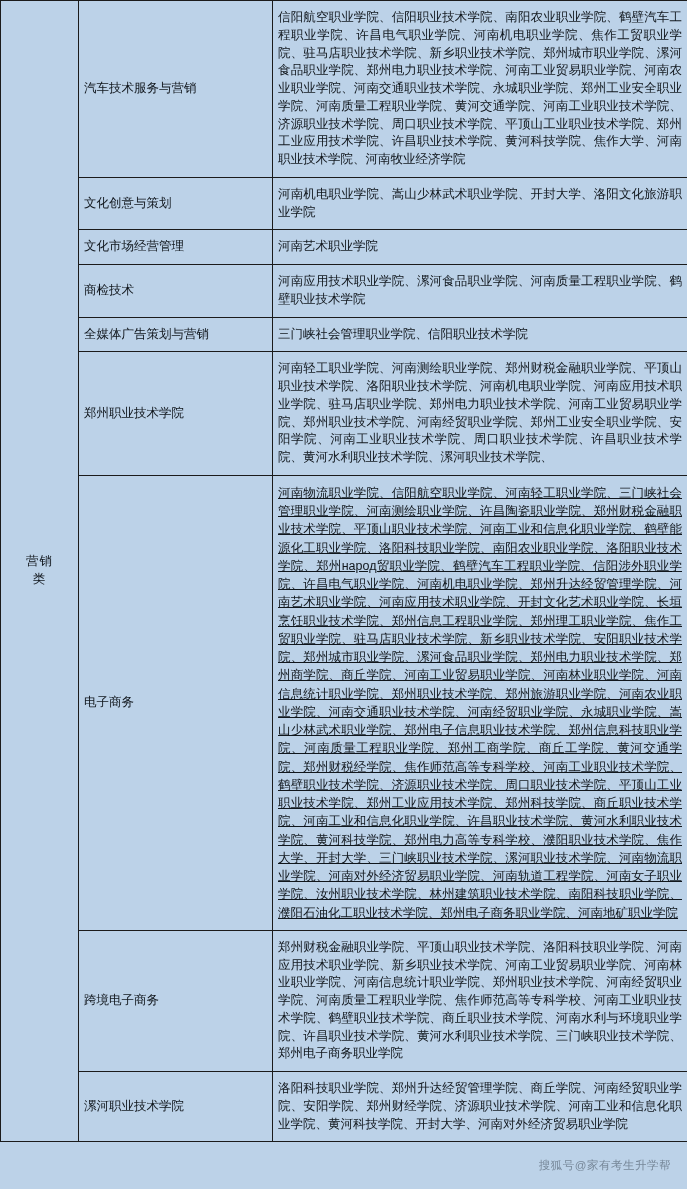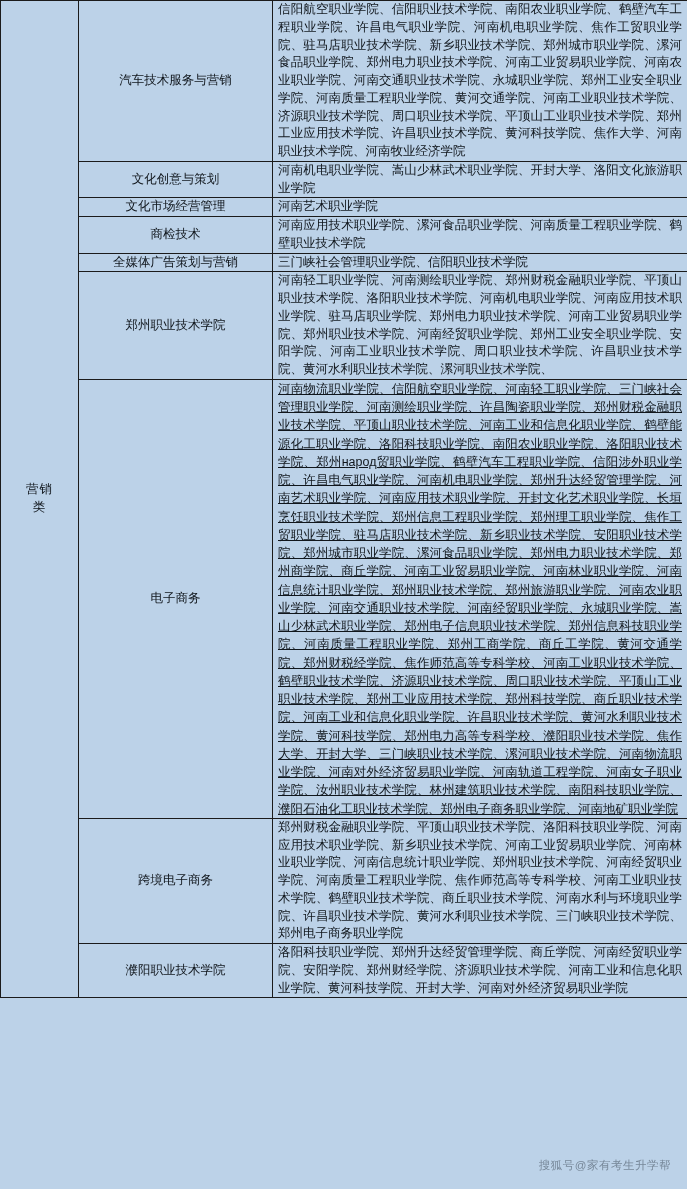--- a/index.html
+++ b/index.html
@@ -22,21 +22,21 @@
   }
   table.major-table {
     border-collapse: collapse;
     width: 687px;
     table-layout: fixed;
     background: #bcd2e8;
   }
   table.major-table td {
     border: 1px solid #1b1b1b;
     vertical-align: middle;
-    padding: 0 5px;
+    padding: 8px 5px;
     color: #10161c;
     font-size: 12.5px;
     line-height: 1.42;
     box-sizing: border-box;
     word-break: break-all;
   }
   td.cat-cell {
     width: 78px;
     text-align: center;
     vertical-align: middle;
@@ -51,21 +51,20 @@
     width: 40px;
     margin: 0 auto;
     word-break: break-all;
   }
   td.major-cell {
     width: 194px;
     font-size: 13px;
     padding-left: 7px;
     padding-right: 4px;
     vertical-align: middle;
-    text-align: center;
   }
   td.schools-cell {
     width: 415px;
     text-align: justify;
     text-justify: inter-ideograph;
     font-size: 12.5px;
     padding: 4px 6px 4px 6px;
     vertical-align: middle;
   }
   tr.row-tall td.schools-cell { line-height: 1.46; text-decoration: underline; }
@@ -125,20 +124,20 @@
       </tr>
       <tr class="row-tall">
         <td class="major-cell">电子商务</td>
         <td class="schools-cell">河南物流职业学院、信阳航空职业学院、河南轻工职业学院、三门峡社会管理职业学院、河南测绘职业学院、许昌陶瓷职业学院、郑州财税金融职业技术学院、平顶山职业技术学院、河南工业和信息化职业学院、鹤壁能源化工职业学院、洛阳科技职业学院、南阳农业职业学院、洛阳职业技术学院、郑州народ贸职业学院、鹤壁汽车工程职业学院、信阳涉外职业学院、许昌电气职业学院、河南机电职业学院、郑州升达经贸管理学院、河南艺术职业学院、河南应用技术职业学院、开封文化艺术职业学院、长垣烹饪职业技术学院、郑州信息工程职业学院、郑州理工职业学院、焦作工贸职业学院、驻马店职业技术学院、新乡职业技术学院、安阳职业技术学院、郑州城市职业学院、漯河食品职业学院、郑州电力职业技术学院、郑州商学院、商丘学院、河南工业贸易职业学院、河南林业职业学院、河南信息统计职业学院、郑州职业技术学院、郑州旅游职业学院、河南农业职业学院、河南交通职业技术学院、河南经贸职业学院、永城职业学院、嵩山少林武术职业学院、郑州电子信息职业技术学院、郑州信息科技职业学院、河南质量工程职业学院、郑州工商学院、商丘工学院、黄河交通学院、郑州财税经学院、焦作师范高等专科学校、河南工业职业技术学院、鹤壁职业技术学院、济源职业技术学院、周口职业技术学院、平顶山工业职业技术学院、郑州工业应用技术学院、郑州科技学院、商丘职业技术学院、河南工业和信息化职业学院、许昌职业技术学院、黄河水利职业技术学院、黄河科技学院、郑州电力高等专科学校、濮阳职业技术学院、焦作大学、开封大学、三门峡职业技术学院、漯河职业技术学院、河南物流职业学院、河南对外经济贸易职业学院、河南轨道工程学院、河南女子职业学院、汝州职业技术学院、林州建筑职业技术学院、南阳科技职业学院、濮阳石油化工职业技术学院、郑州电子商务职业学院、河南地矿职业学院</td>
       </tr>
       <tr>
         <td class="major-cell">跨境电子商务</td>
         <td class="schools-cell">郑州财税金融职业学院、平顶山职业技术学院、洛阳科技职业学院、河南应用技术职业学院、新乡职业技术学院、河南工业贸易职业学院、河南林业职业学院、河南信息统计职业学院、郑州职业技术学院、河南经贸职业学院、河南质量工程职业学院、焦作师范高等专科学校、河南工业职业技术学院、鹤壁职业技术学院、商丘职业技术学院、河南水利与环境职业学院、许昌职业技术学院、黄河水利职业技术学院、三门峡职业技术学院、郑州电子商务职业学院</td>
       </tr>
       <tr>
-        <td class="major-cell">濮阳职业技术学院</td>
+        <td class="major-cell">漯河职业技术学院</td>
         <td class="schools-cell">洛阳科技职业学院、郑州升达经贸管理学院、商丘学院、河南经贸职业学院、安阳学院、郑州财经学院、济源职业技术学院、河南工业和信息化职业学院、黄河科技学院、开封大学、河南对外经济贸易职业学院</td>
       </tr>
     </tbody>
   </table>
   <div class="watermark">搜狐号@家有考生升学帮</div>
   <div class="watermark2"></div>
 </div>
 
 </body></html>

